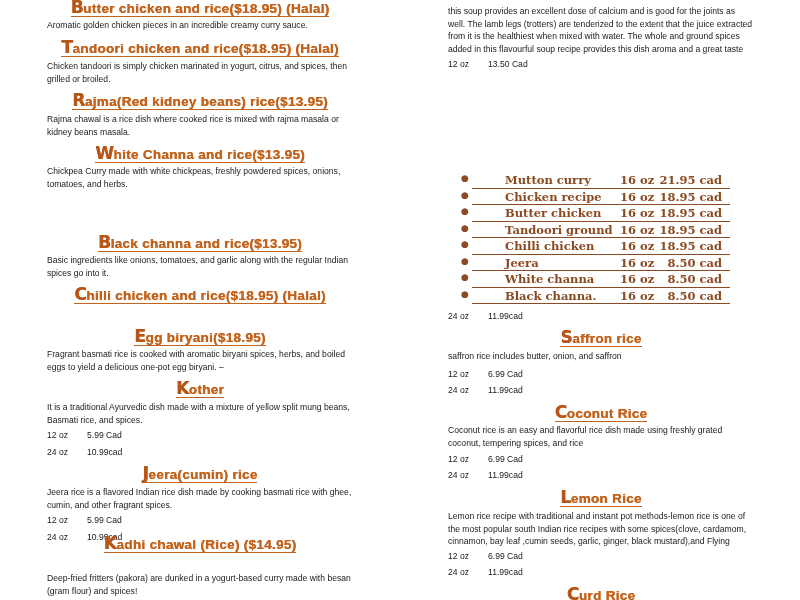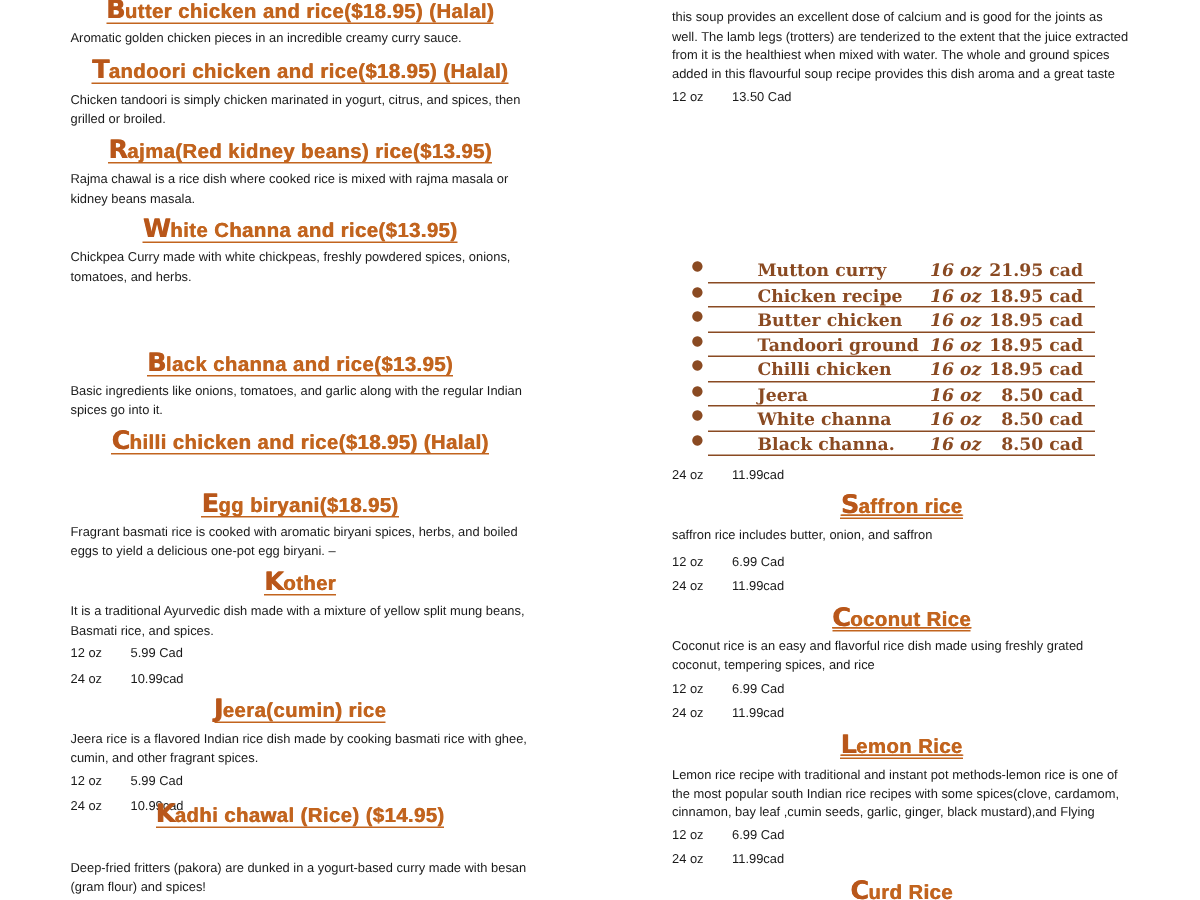--- a/index.html
+++ b/index.html
@@ -8,30 +8,30 @@
   .col { position:absolute; top:0; width:320px; }
   #left { left:47px; }
   #right { left:448px; width:310px; }
   .title { position:absolute; left:0; width:306px; text-align:center;
            font-family:"Liberation Sans", sans-serif; font-weight:bold;
            font-size:13.5px; color:#c2641e; white-space:nowrap; }
   .title span.t { border-bottom:1px solid #c2641e; letter-spacing:0.3px;
                   text-shadow:0.4px 0 0 #c2641e; }
   .title .cap { font-size:17px; font-weight:bold; color:#b8561a; letter-spacing:-0.5px;
                 font-family:"DejaVu Sans", sans-serif; }
-  #right .title { width:306px;text-decoration:underline; }
+  #right .title { width:306px; }
   .desc { position:absolute; left:0; width:305px; font-size:8.6px; line-height:12.5px; color:#1a1a1a; }
   .price { position:absolute; left:0; font-size:8.6px; color:#1a1a1a; }
   .price .sz { display:inline-block; width:40px; }
   .list { position:absolute; left:460px; top:172px; width:270px;
           font-family:"DejaVu Serif", serif; font-weight:bold; font-size:11.5px; color:#8a4a22; }
   .li { position:relative; height:15.5px; border-bottom:1.2px solid #8a4a22; margin-left:12px; }
   .li .bullet { position:absolute; left:-11px; top:1px; font-size:9px; color:#8a4a22; }
   .li .nm { position:absolute; left:0; top:1px;margin-left:33px; }
-  .li .oz { position:absolute; left:148px; top:1px;font-style:italic; }
+  .li .oz { position:absolute; left:148px; top:1px; }
   .li .pr { position:absolute; right:8px; top:1px; }
 </style>
 </head>
 <body>
 
 <div id="left" class="col">
   <div class="title" style="top:-3px"><span class="t"><span class="cap">B</span><span>utter chicken and rice($18.95) (Halal)</span></span></div>
   <div class="desc" style="top:19px">Aromatic golden chicken pieces in an incredible creamy curry sauce.</div>
 
   <div class="title" style="top:37px"><span class="t"><span class="cap">T</span><span>andoori chicken and rice($18.95) (Halal)</span></span></div>

